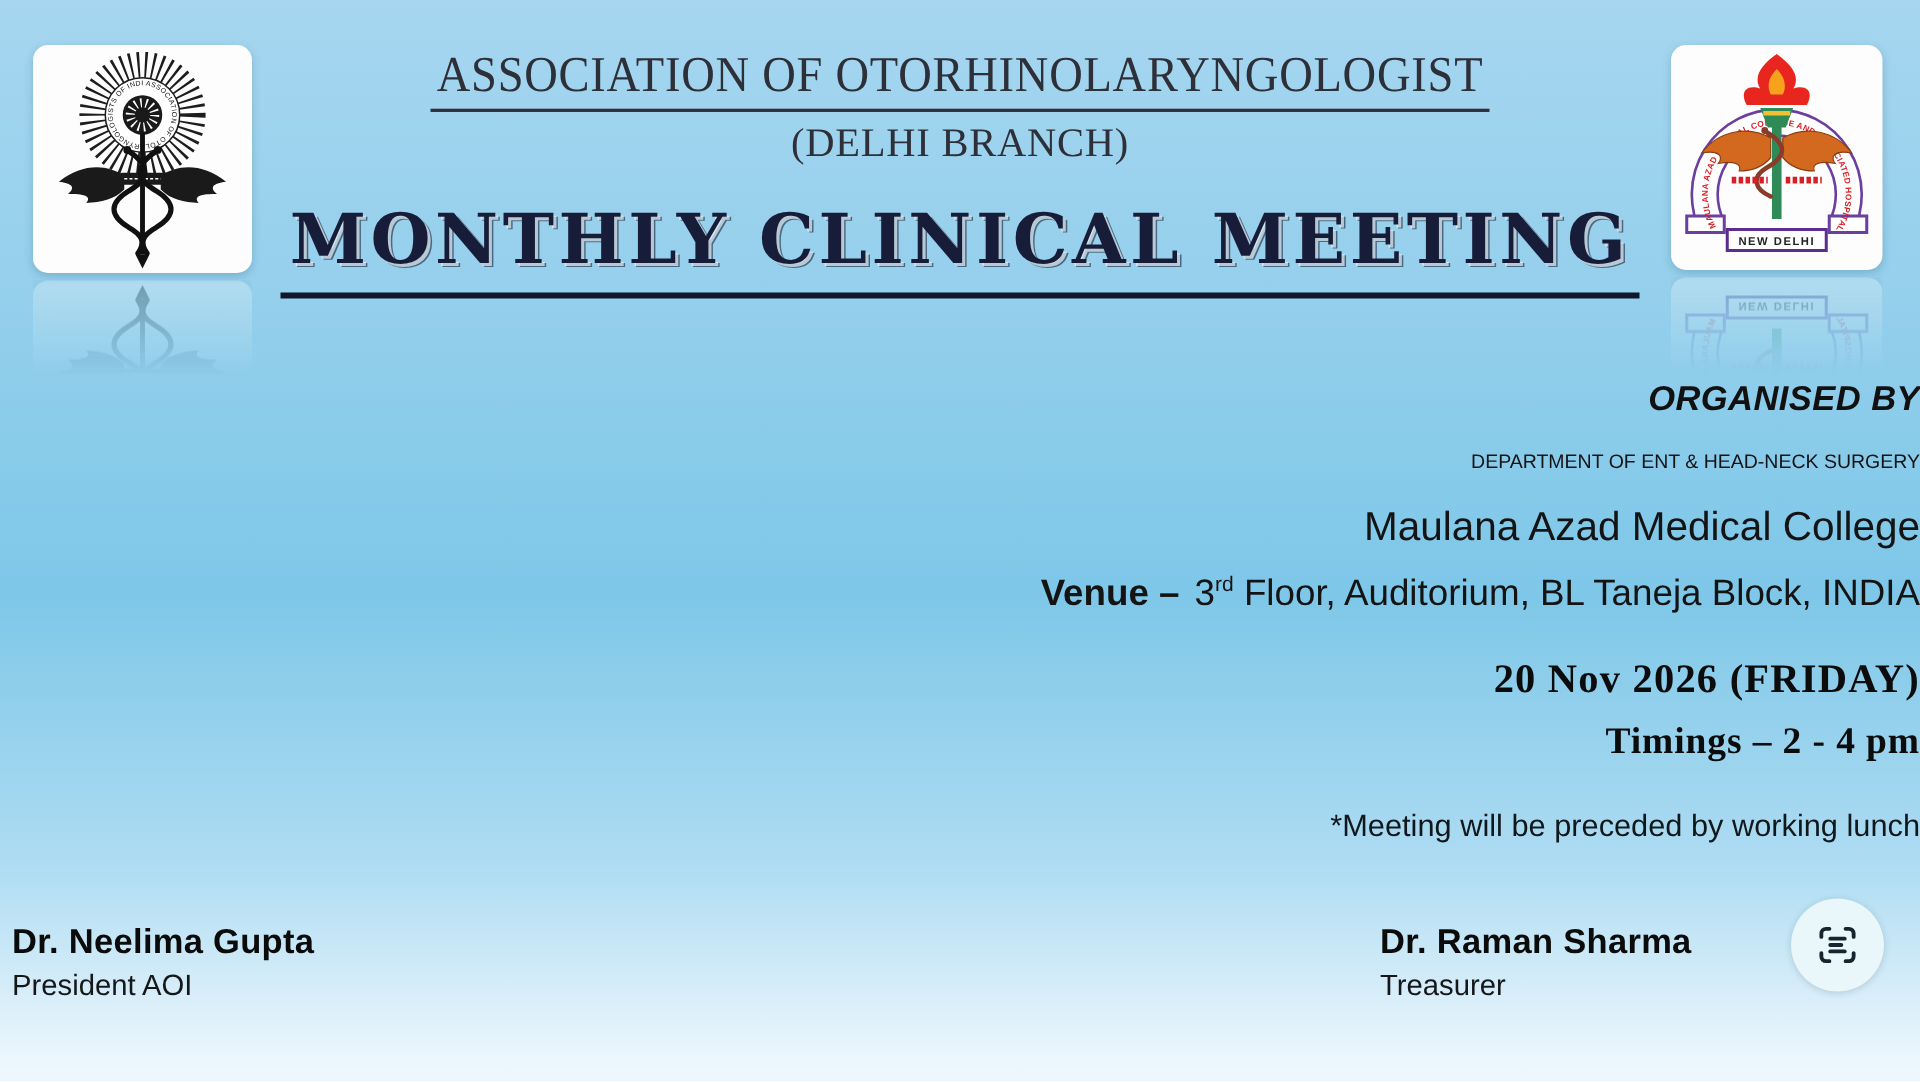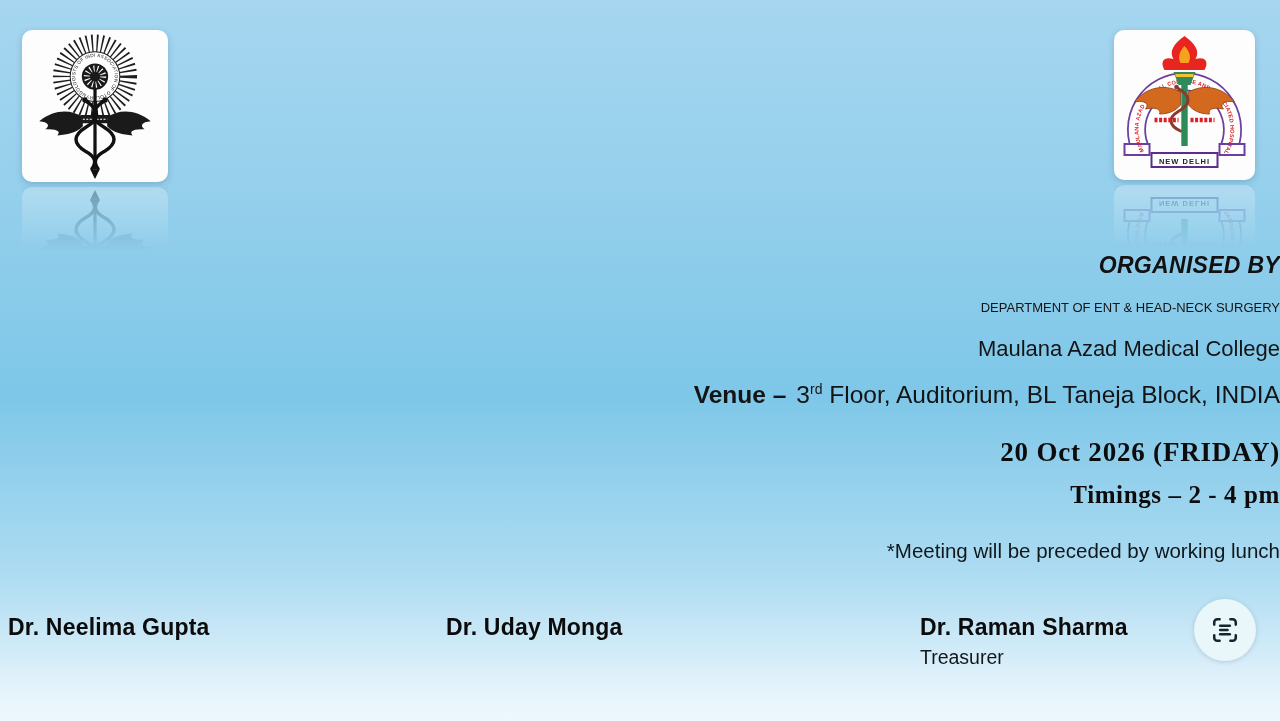--- a/index.html
+++ b/index.html
@@ -44,21 +44,21 @@
     letter-spacing:3px;
     color:#171d38;
     text-shadow:2px 2px 0 rgba(231,242,250,.7),3px 3px 0 rgba(13,18,44,.55);
     border-bottom:4px solid #10162e;
     padding:0 6px 9px;
   }
   
   .line{position:absolute;left:0;right:0;text-align:right;}
   .organised{top:252px;font-size:23px;font-weight:bold;font-style:italic;letter-spacing:.3px;color:#111;}
   .department{top:300px;font-size:13px;color:#141414;}
-  .college{top:336px;font-size:22px;color:#141414;}
+  .college{top:336px;font-size:27px;color:#141414;}
   .venue{top:381px;font-size:24.5px;color:#141414;}
   .venue .vlabel{font-weight:bold;margin-right:10px;}
   .venue sup{font-size:14px;}
   .date-line{top:437px;font-family:"Liberation Serif",serif;font-weight:bold;font-size:27px;letter-spacing:.8px;color:#0c0c0c;}
   .timings-line{top:481px;font-family:"Liberation Serif",serif;font-weight:bold;font-size:25px;letter-spacing:.6px;color:#0c0c0c;}
   .note{top:539px;font-size:20.5px;color:#10181c;}
   
   .sig-col{position:absolute;top:614px;text-align:left;}
   .sig-col.c1{left:8px;width:272px;}
   .sig-col.c2{left:446px;width:400px;}
@@ -143,38 +143,47 @@
       <path d="M63 58 C77 66 77 74 63 82 C53 88 55 96 66 101" fill="none" stroke="#8a3b2a" stroke-width="3" stroke-linecap="round"></path>
       <circle cx="62" cy="57" r="2.3" fill="#8a3b2a"></circle>
 
       <path d="M40 90 h24 M76 90 h24" stroke="#d81f26" stroke-width="4.5" stroke-dasharray="3 1.6"></path>
 
       <rect x="37" y="123" width="66" height="14" fill="#fff" stroke="#5b2d8f" stroke-width="2"></rect>
       <text x="70" y="133.5" text-anchor="middle" font-size="7.5" font-weight="bold" fill="#222" letter-spacing="1" font-family="Liberation Sans, sans-serif">NEW DELHI</text>
     </svg>
   </div>
 
+  <div class="header-text">
+    <div>
+      <span class="assoc-title">ASSOCIATION OF OTORHINOLARYNGOLOGIST</span>
+    </div>
+    <div class="branch">(DELHI BRANCH)</div>
+    <div>
+      <span class="meeting-title">MONTHLY CLINICAL MEETING</span>
+    </div>
+  </div>
 
   <div class="line organised">ORGANISED BY</div>
   <div class="line department">DEPARTMENT OF ENT &amp; HEAD-NECK SURGERY</div>
   <div class="line college">Maulana Azad Medical College</div>
 
   <div class="line venue">
     <span class="vlabel">Venue –</span><span>3</span><sup>rd</sup><span> Floor, Auditorium, BL Taneja Block, INDIA</span>
   </div>
 
-  <div class="line date-line">20 Oct 2026 (FRIDAY)</div>
+  <div class="line date-line">20 Nov 2026 (FRIDAY)</div>
   <div class="line timings-line">Timings – 2 - 4 pm</div>
   <div class="line note">*Meeting will be preceded by working lunch</div>
 
   <div class="sig-col c1">
     <div class="sig-name">Dr. Neelima Gupta</div>
+    <div class="sig-role">President AOI</div>
   </div>
   <div class="sig-col c2">
-    <div class="sig-name">Dr. Uday Monga</div>
   </div>
   <div class="sig-col c3">
     <div class="sig-name">Dr. Raman Sharma</div>
     <div class="sig-role">Treasurer</div>
   </div>
 
   <button class="scan-btn" aria-label="scan text">
     <svg viewBox="0 0 24 24" fill="none" stroke="#16262e" stroke-width="1.8" stroke-linecap="round" stroke-linejoin="round">
       <path d="M8.2 4.4H6.6A2.2 2.2 0 0 0 4.4 6.6v1.6"></path>
       <path d="M15.8 4.4h1.6a2.2 2.2 0 0 1 2.2 2.2v1.6"></path>

